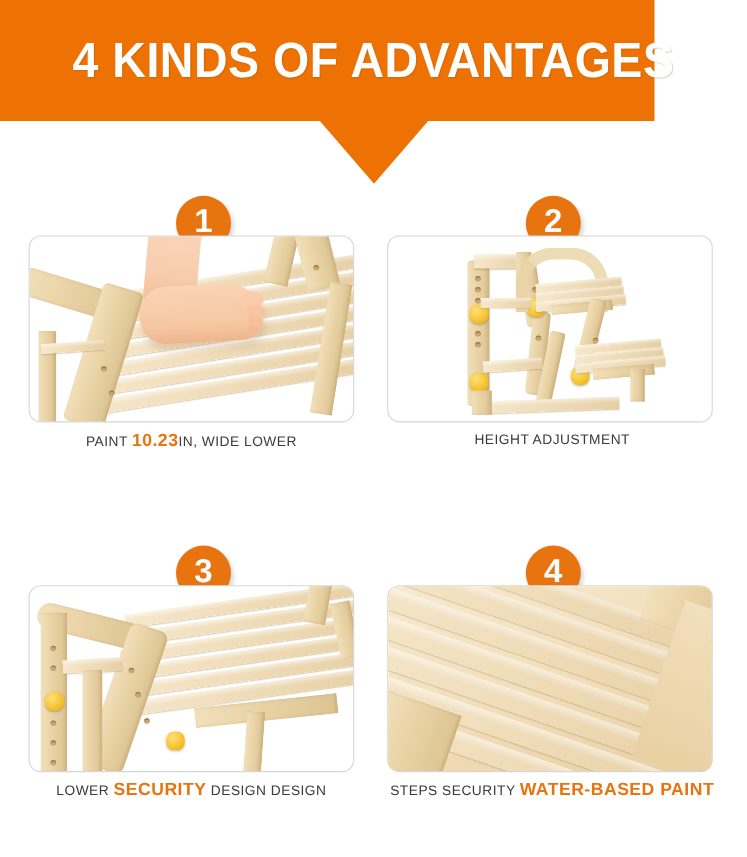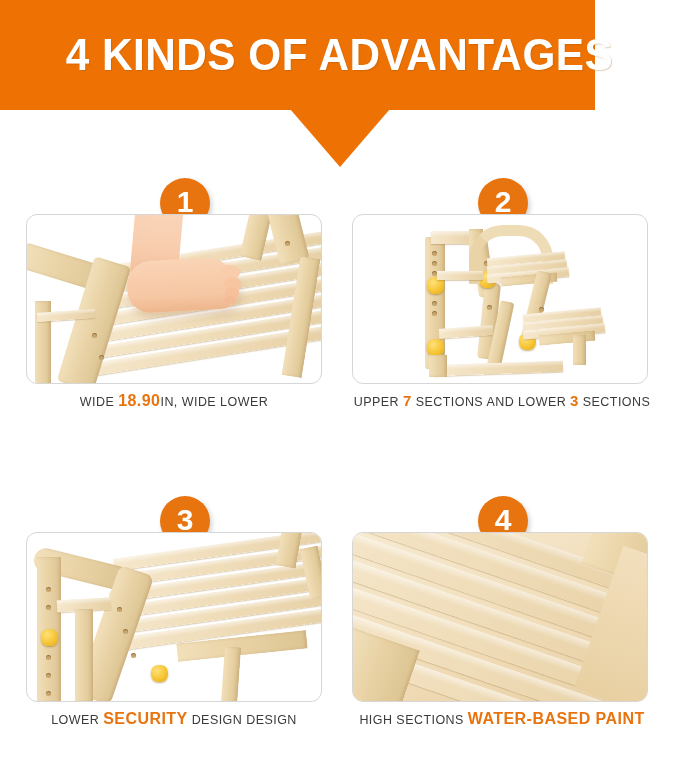--- a/index.html
+++ b/index.html
@@ -216,21 +216,21 @@
 
         <div style="position:absolute; left:193px; top:50px; width:20px; height:15px; border-radius:50%; background:#f9cdab;"></div>
         <div style="position:absolute; left:197px; top:62px; width:17px; height:13px; border-radius:50%; background:#f7c6a1;"></div>
         <div style="position:absolute; left:198px; top:72px; width:14px; height:11px; border-radius:50%; background:#f5c09a;"></div>
         <div style="position:absolute; left:197px; top:81px; width:12px; height:9px; border-radius:50%; background:#f3bb95;"></div>
       </div>
     </div>
 
     <div class="caption">
       <span class="caption-line">
-        <span>WIDE </span><span class="hl">18.90</span><span>IN, WIDE LOWER</span>
+        <span>PAINT </span><span class="hl">10.23</span><span>IN, WIDE LOWER</span>
       </span>
     </div>
   </div>
 
   <div class="block col-right row-top">
     <div class="badge">2</div>
 
     <div class="photo">
       <div class="scene">
 
@@ -278,21 +278,21 @@
 
         <div class="post" style="left:140px; top:86px; width:14px; height:72px; transform:rotate(12deg); border-radius:3px;"></div>
 
         <div class="plank" style="left:80px; top:148px; width:130px; height:11px; transform:rotate(-2deg);"></div>
         <div class="post" style="left:76px; top:140px; width:18px; height:22px;"></div>
       </div>
     </div>
 
     <div class="caption">
       <span class="caption-line">
-        <span>UPPER </span><span class="hl-sm">7</span><span> SECTIONS AND LOWER </span><span class="hl-sm">3</span><span> SECTIONS</span>
+        <span>HEIGHT ADJUSTMENT</span>
       </span>
     </div>
   </div>
 
   <div class="block col-left row-bottom">
     <div class="badge">3</div>
 
     <div class="photo">
       <div class="scene">
 
@@ -353,18 +353,18 @@
         <div class="post" style="left:-16px; top:104px; width:70px; height:90px; transform:rotate(19deg);"></div>
 
         <div class="post" style="left:236px; top:-14px; width:86px; height:60px; transform:rotate(19deg);"></div>
         <div style="position:absolute; left:244px; top:20px; width:70px; height:150px;
                     background:linear-gradient(180deg,#f2dfbd 0%, #e8d0a2 100%); transform:rotate(19deg);"></div>
       </div>
     </div>
 
     <div class="caption">
       <span class="caption-line">
-        <span>HIGH SECTIONS </span><span class="hl">WATER-BASED PAINT</span>
+        <span>STEPS SECURITY </span><span class="hl">WATER-BASED PAINT</span>
       </span>
     </div>
   </div>
 
 </div>
 
 </body></html>

